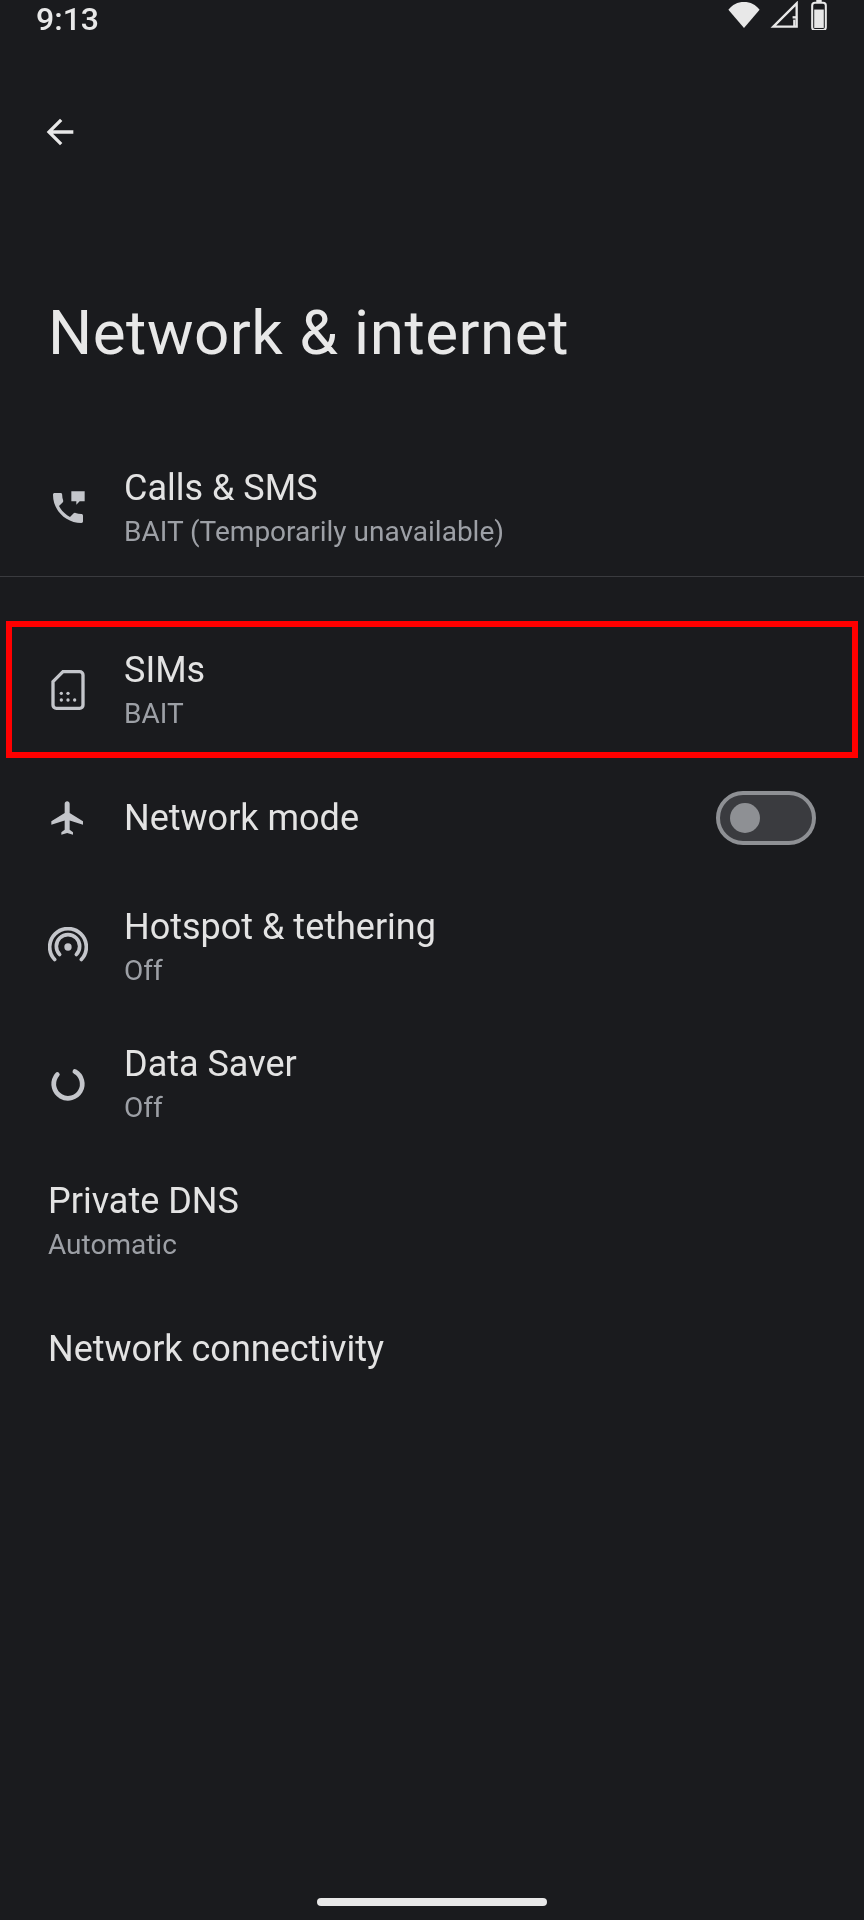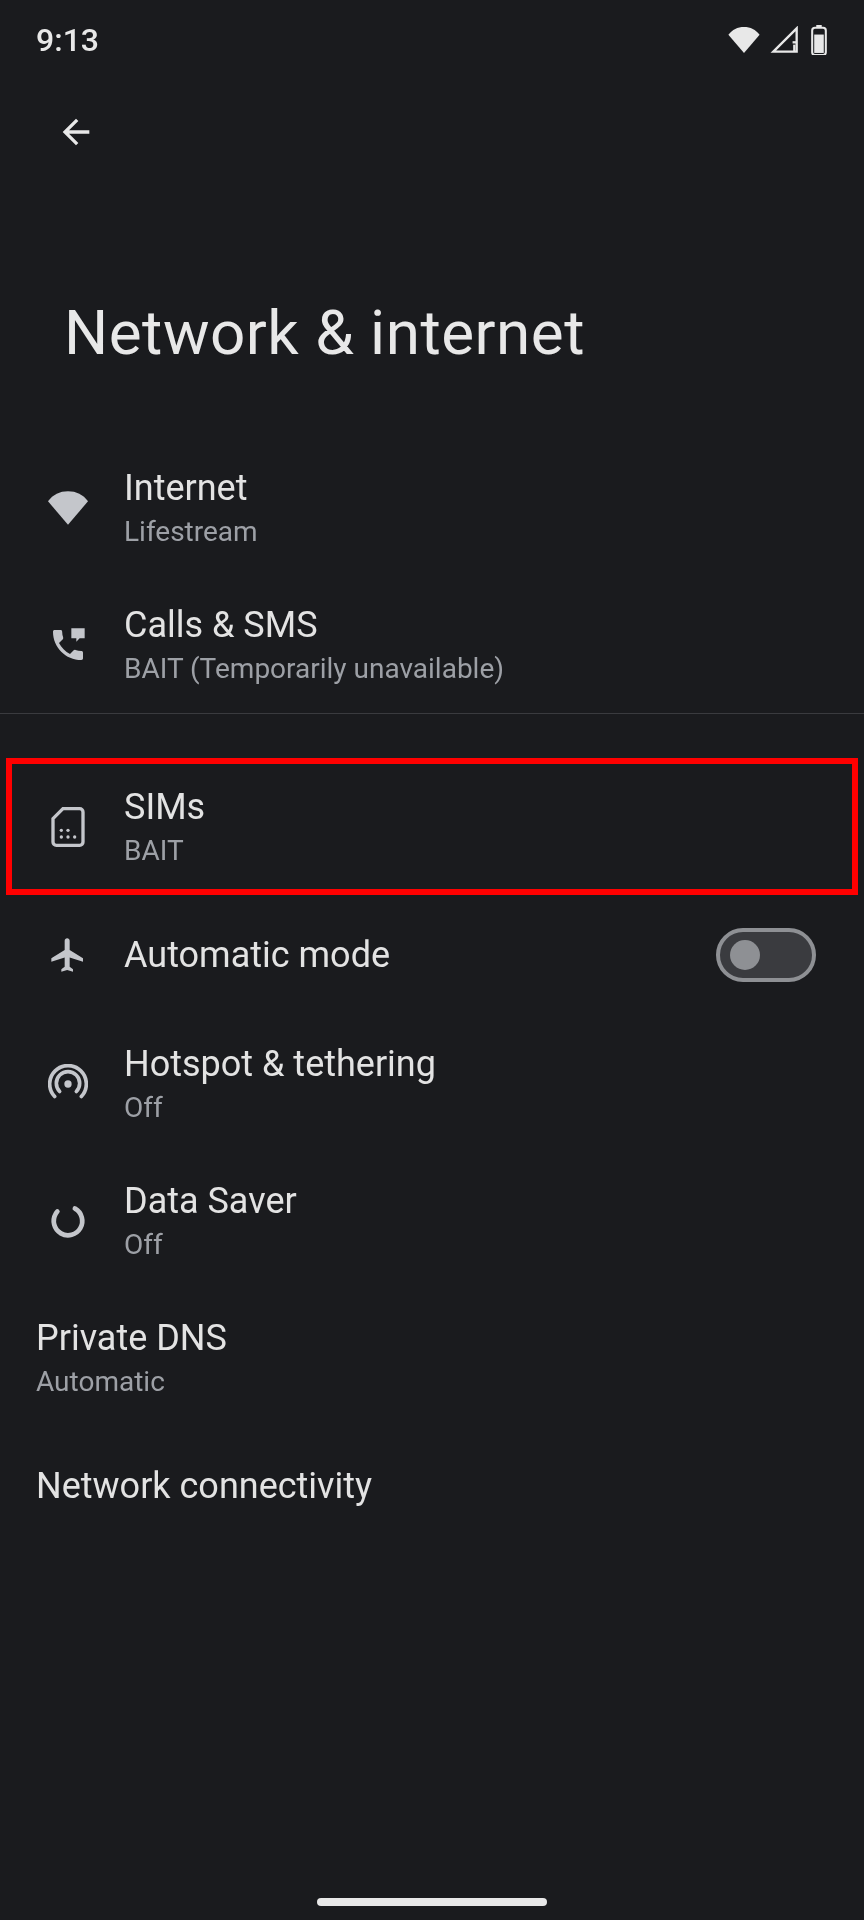--- a/index.html
+++ b/index.html
@@ -9,35 +9,35 @@
     background: #1a1b1e;
     color: #e3e3e3;
     font-family: Roboto, "Helvetica Neue", Arial, sans-serif;
     overflow: hidden;
     position: relative;
   }
   .status-bar {
     height: 80px;
     display: flex;
     justify-content: space-between;
-    align-items: center;
+    align-items: flex-start;
     padding: 0 36px;
   }
   .status-time {
     font-size: 32px;
     font-weight: 500;
     color: #e8e8e8;
   }
   .status-icons {
     display: flex;
     align-items: center;
     gap: 10px;
   }
   .header {
-    padding: 28px 36px 0 52px;
+    padding: 28px 36px 0 36px;
   }
   .back-button {
     width: 48px;
     height: 48px;
     display: flex;
     align-items: center;
     justify-content: center;
     color: #e3e3e3;
   }
   .page-title {
@@ -80,21 +80,21 @@
     font-weight: 400;
   }
   .item-sub {
     font-size: 28px;
     color: #9da0a6;
   }
   .item.no-icon .item-text {
     margin-left: 0;
   }
   .item.no-icon {
-    padding-left: 36px;
+    padding-left: 48px;
   }
   .divider {
     height: 1px;
     background: #3a3b3f;
     margin: 0;
   }
   .highlight-box {
     position: absolute;
     border: 6px solid #ff0000;
     pointer-events: none;
@@ -166,31 +166,20 @@
       <svg width="40" height="40" viewBox="0 0 24 24">
           <path fill="#e8e8e8" d="M20 11H7.83l5.59-5.59L12 4l-8 8 8 8 1.41-1.41L7.83 13H20z"></path>
         </svg>
     </span>
   </div>
   <h1 class="page-title">Network &amp; internet</h1>
 </div>
 
 <div class="list">
 
-  <div class="item">
-    <div class="item-icon">
-      <svg width="42" height="34" viewBox="0 0 24 20">
-          <path fill="#c4c6cb" d="M12 20 L0 6 C3 2 7 0 12 0 C17 0 21 2 24 6 Z"></path>
-        </svg>
-    </div>
-    <div class="item-text">
-      <div class="item-title">Internet</div>
-      <div class="item-sub">Lifestream</div>
-    </div>
-  </div>
 
   <div class="item">
     <div class="item-icon">
       <svg width="40" height="40" viewBox="0 0 24 24">
         <path fill="#c4c6cb" d="M6.6 10.8c1.4 2.8 3.8 5.1 6.6 6.6l2.2-2.2c.3-.3.7-.4 1.1-.2 1.1.4 2.3.6 3.5.6.6 0 1 .4 1 1V20c0 .6-.4 1-1 1C10.6 21 3 13.4 3 4c0-.6.4-1 1-1h3.5c.6 0 1 .4 1 1 0 1.2.2 2.4.6 3.5.1.4 0 .8-.2 1.1L6.6 10.8z"></path>
         <path fill="#c4c6cb" d="M14 2h8v6h-3l-2 2v-2h-3z"></path>
       </svg>
     </div>
     <div class="item-text">
       <div class="item-title">Calls &amp; SMS</div>
@@ -220,21 +209,21 @@
     </div>
   </div>
 
   <div class="item">
     <div class="item-icon">
       <svg width="42" height="42" viewBox="0 0 24 24">
           <path fill="#c4c6cb" d="M21 16v-2l-8-5V3.5c0-.83-.67-1.5-1.5-1.5S10 2.67 10 3.5V9l-8 5v2l8-2.5V19l-2 1.5V22l3.5-1 3.5 1v-1.5L13 19v-5.5l8 2.5z"></path>
         </svg>
     </div>
     <div class="item-text">
-      <div class="item-title">Automatic mode</div>
+      <div class="item-title">Network mode</div>
     </div>
     <div class="toggle">
       <div class="toggle-knob"></div>
     </div>
   </div>
 
   <div class="item">
     <div class="item-icon">
       <svg width="40" height="40" viewBox="0 0 24 24">
         <circle cx="12" cy="12" r="2.2" fill="#c4c6cb"></circle>

